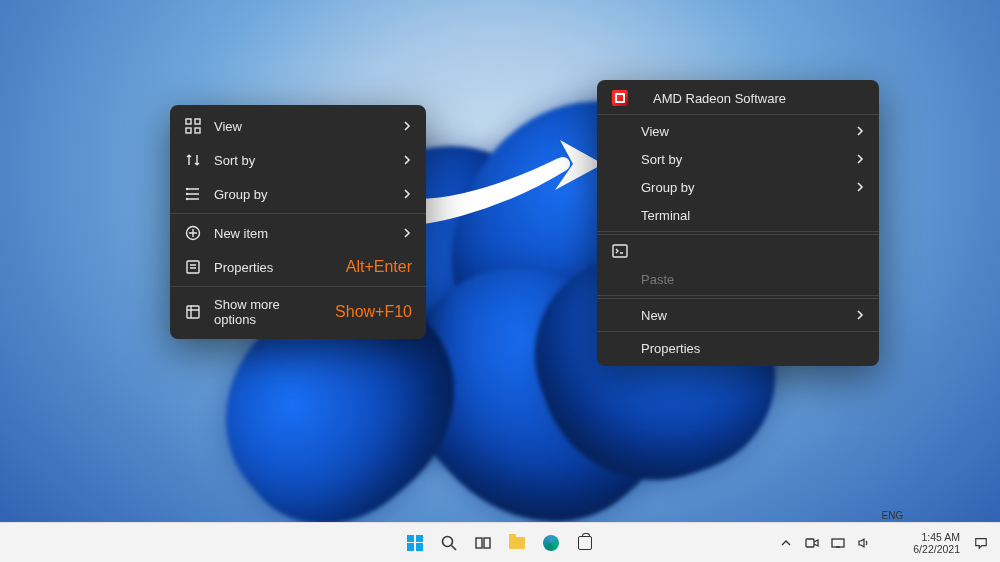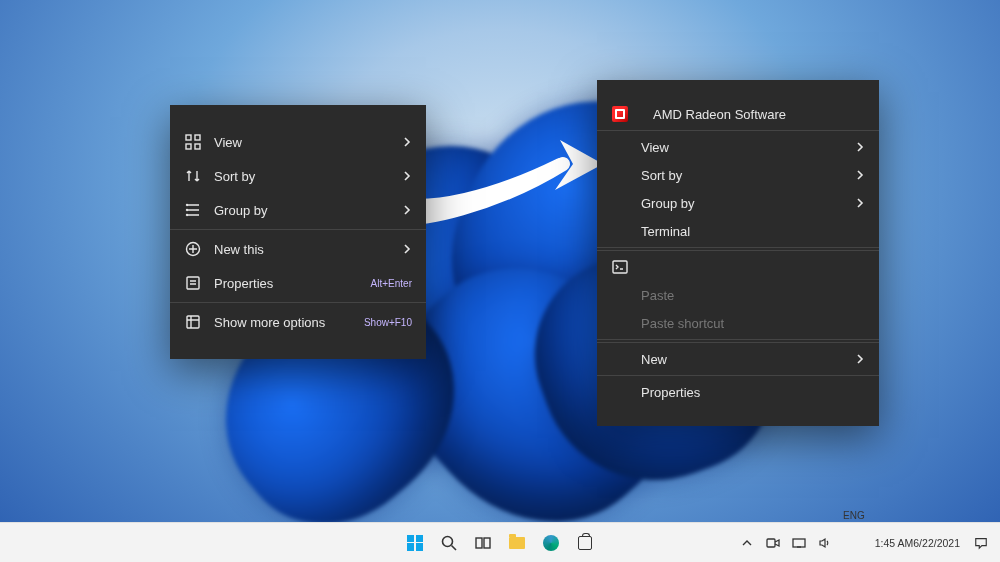--- a/index.html
+++ b/index.html
@@ -10,28 +10,28 @@
     .bloom { position: absolute; left: 160px; top: 40px; width: 680px; height: 470px; filter: blur(2px); }
     .petal { position: absolute; border-radius: 50% 42% 50% 42%; background: radial-gradient(circle at 35% 35%, #1a6ff5 0%, #0a3fa8 60%, #06286e 100%); box-shadow: inset -20px -20px 50px rgba(0,0,0,0.4), 0 0 26px rgba(10,40,120,0.4); }
 
     
     .arrow { position: absolute; left: 355px; top: 120px; width: 260px; height: 120px; }
     .arrow svg { width: 100%; height: 100%; }
     .arrow path { stroke: #fff; stroke-width: 14; stroke-linecap: round; stroke-linejoin: round; fill: none; }
     .arrow .head { fill: #fff; stroke: none; }
 
     
-    .menu { position: absolute; background: #2b2b2b; color: #e6e6e6; border-radius: 0; box-shadow: 0 12px 40px rgba(0,0,0,0.5); font-size: 13px; padding: 20px 0; }
+    .menu { position: absolute; background: #2b2b2b; color: #e6e6e6; border-radius: 8px; box-shadow: 0 12px 40px rgba(0,0,0,0.5); font-size: 13px; padding: 4px 0; }
     .menu .row { display: flex; align-items: center; padding: 8px 14px 8px 14px; gap: 12px; min-height: 34px; cursor: default; }
     .menu .row.disabled { color: #777; }
     .menu .sep { height: 1px; background: #444; margin: 2px 0; }
     .menu .ico { width: 18px; height: 18px; display: inline-flex; align-items: center; justify-content: center; flex: 0 0 18px; }
     .menu .ico svg { width: 16px; height: 16px; stroke: #e6e6e6; stroke-width: 1.4; fill: none; }
     .menu .label { flex: 1 1 auto; }
-    .menu .tail { color: #c4b5fd; font-size: 10px; margin-left: 16px; white-space: nowrap; }
+    .menu .tail { color: #f97316; font-size: 16px; margin-left: 16px; white-space: nowrap; }
     .menu .chev { width: 10px; display: inline-flex; align-items: center; justify-content: center; }
     .menu .chev svg { width: 8px; height: 10px; }
     .menu .chev path { stroke: #e6e6e6; stroke-width: 1.6; fill: none; }
 
     #menu-left { left: 170px; top: 105px; width: 256px; }
     #menu-right { left: 597px; top: 80px; width: 282px; }
     #menu-right .row { padding-left: 44px; min-height: 28px; padding-top: 5px; padding-bottom: 5px; }
     #menu-right .row.iconrow { padding-left: 14px; }
     #menu-right .iconrow .ico { width: 18px; flex: 0 0 18px; margin-right: 12px; }
 
@@ -41,21 +41,21 @@
     
     .taskbar { position: absolute; left: 0; right: 0; bottom: 0; height: 40px; background: #f3f3f3; display: flex; align-items: center; border-top: 1px solid #e1e1e1; }
     .taskbar .center { position: absolute; left: 50%; transform: translateX(-50%); display: flex; gap: 6px; align-items: center; }
     .tbtn { width: 28px; height: 28px; display: inline-flex; align-items: center; justify-content: center; border-radius: 4px; }
     .tbtn svg { width: 18px; height: 18px; }
 
     .tray { position: absolute; right: 8px; display: flex; align-items: center; gap: 10px; font-size: 11px; color: #333; }
     .tray .tico { width: 16px; height: 16px; display: inline-flex; align-items: center; justify-content: center; }
     .tray svg { width: 14px; height: 14px; }
     .lang { display: flex; flex-direction: column; line-height: 11px; font-size: 10px; text-align: left; gap: 44px; }
-    .clock { display: flex; flex-direction: row; line-height: 12px; text-align: right; font-size: 10.5px; }
+    .clock { display: flex; flex-direction: column; line-height: 12px; text-align: right; font-size: 10.5px; }
     .notif { width: 22px; height: 22px; display: inline-flex; align-items: center; justify-content: center; }
 
     .win-logo { width: 16px; height: 16px; display: grid; grid-template: 1fr 1fr / 1fr 1fr; gap: 1.5px; }
     .win-logo span:nth-child(1){background:#0ea5e9}.win-logo span:nth-child(2){background:#0ea5e9}.win-logo span:nth-child(3){background:#0ea5e9}.win-logo span:nth-child(4){background:#0ea5e9}
     .folder-mini{width:16px;height:12px;background:#f4c542;border-radius:1px;position:relative}
     .folder-mini::before{content:"";position:absolute;top:-3px;left:0;width:7px;height:3px;background:#f4c542;border-radius:1px 1px 0 0}
     .edge-logo{width:16px;height:16px;border-radius:50%;background:conic-gradient(#39c 0deg,#0a7 120deg,#087 200deg,#39c 360deg)}
     .store-logo{width:14px;height:14px;border:1.5px solid #333;border-radius:2px;position:relative}
     .store-logo::before{content:"";position:absolute;top:-4px;left:3px;width:6px;height:3px;border:1.5px solid #333;border-bottom:none;border-radius:3px 3px 0 0}
   </style>
@@ -126,21 +126,21 @@
       </span>
   </div>
   <div class="sep"></div>
   <div class="row">
     <span class="ico">
         <svg viewBox="0 0 16 16">
           <circle cx="8" cy="8" r="6.5"></circle>
           <path d="M8 4 L8 12 M4 8 L12 8"></path>
         </svg>
       </span>
-    <span class="label">New this</span>
+    <span class="label">New item</span>
     <span class="chev">
         <svg viewBox="0 0 8 10">
           <path d="M2 1 L6 5 L2 9"></path>
         </svg>
       </span>
   </div>
   <div class="row">
     <span class="ico">
         <svg viewBox="0 0 16 16">
           <rect x="2" y="2" width="12" height="12" rx="1"></rect>
@@ -203,23 +203,20 @@
   <div class="row iconrow">
     <span class="ico">
         <svg viewBox="0 0 16 16">
           <rect x="1" y="2" width="14" height="12" rx="1"></rect>
           <path d="M4 6 L6 8 L4 10 M8 10 L11 10"></path>
         </svg>
       </span>
   </div>
   <div class="row disabled">
     <span class="label">Paste</span>
-  </div>
-  <div class="row disabled">
-    <span class="label">Paste shortcut</span>
   </div>
   <div class="sep"></div>
   <div class="sep"></div>
   <div class="row">
     <span class="label">New</span>
     <span class="chev">
         <svg viewBox="0 0 8 10">
           <path d="M2 1 L6 5 L2 9"></path>
         </svg>
       </span>

